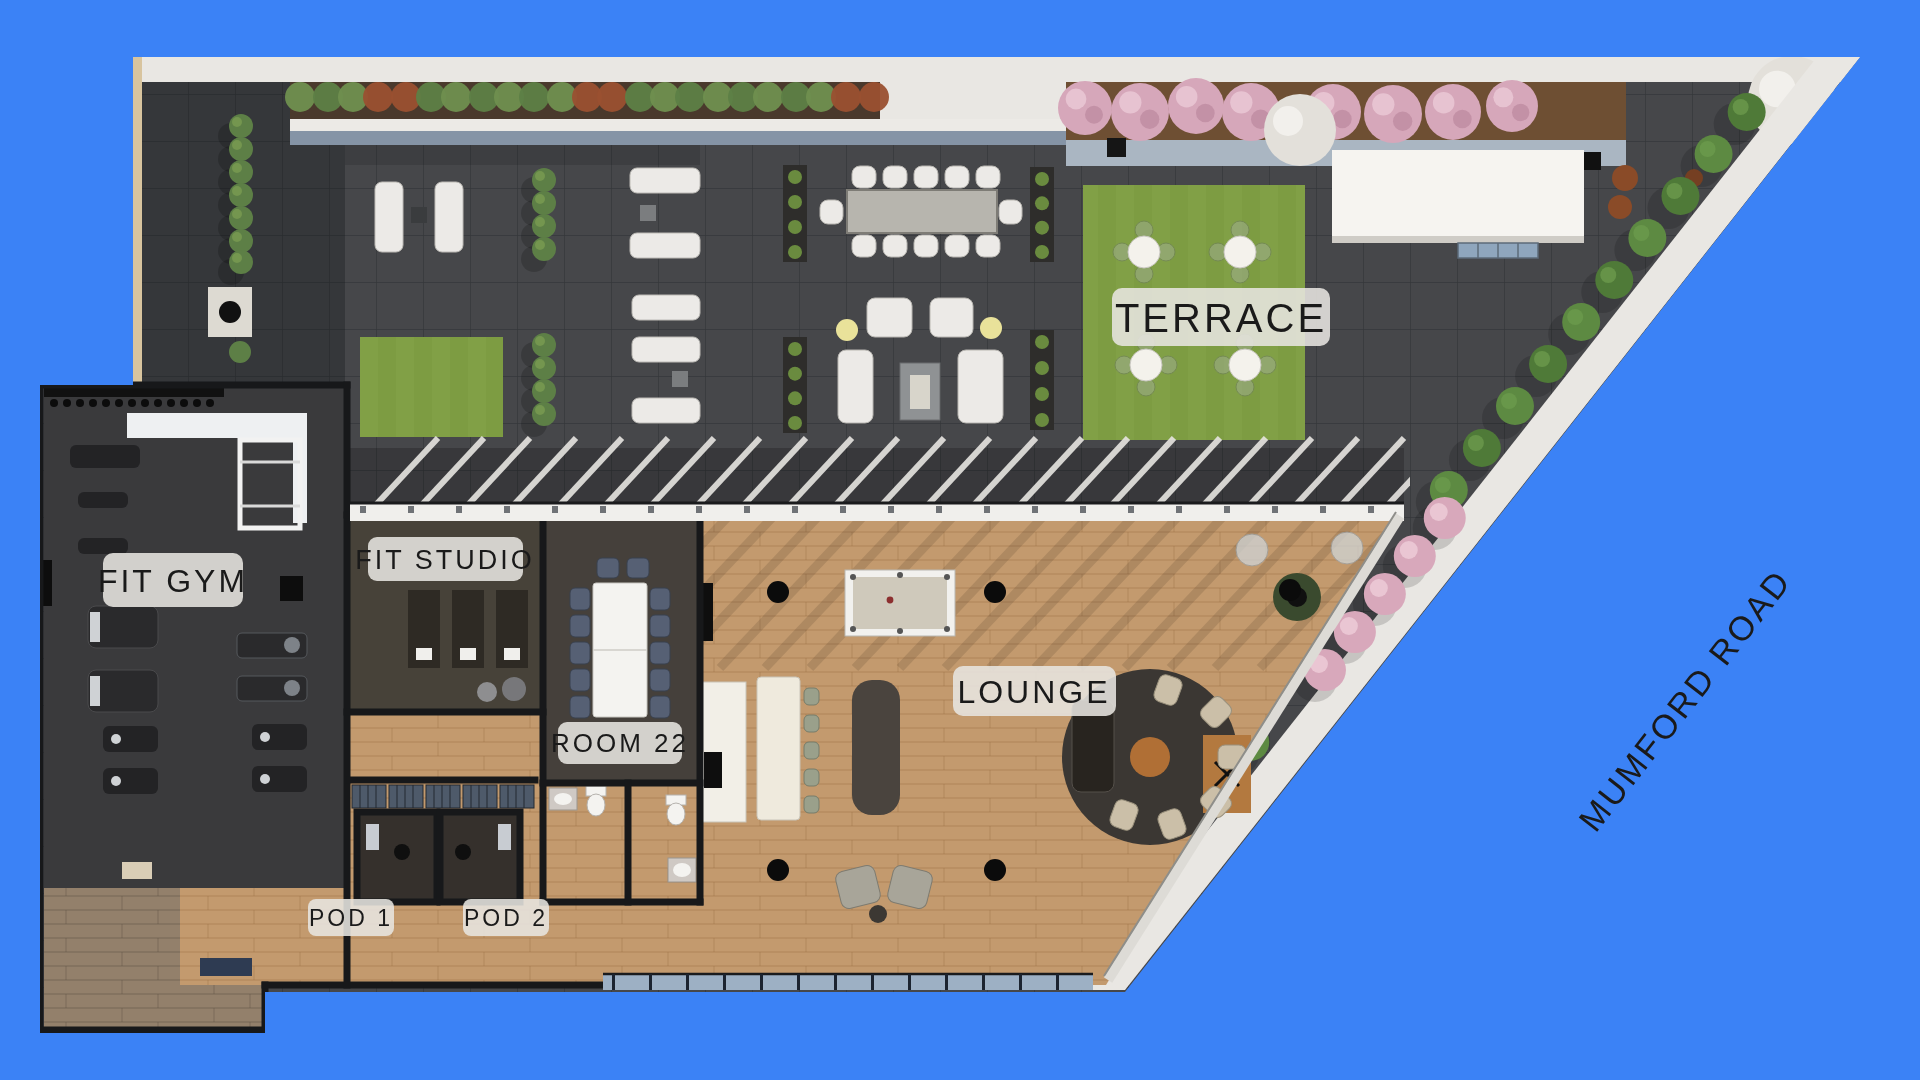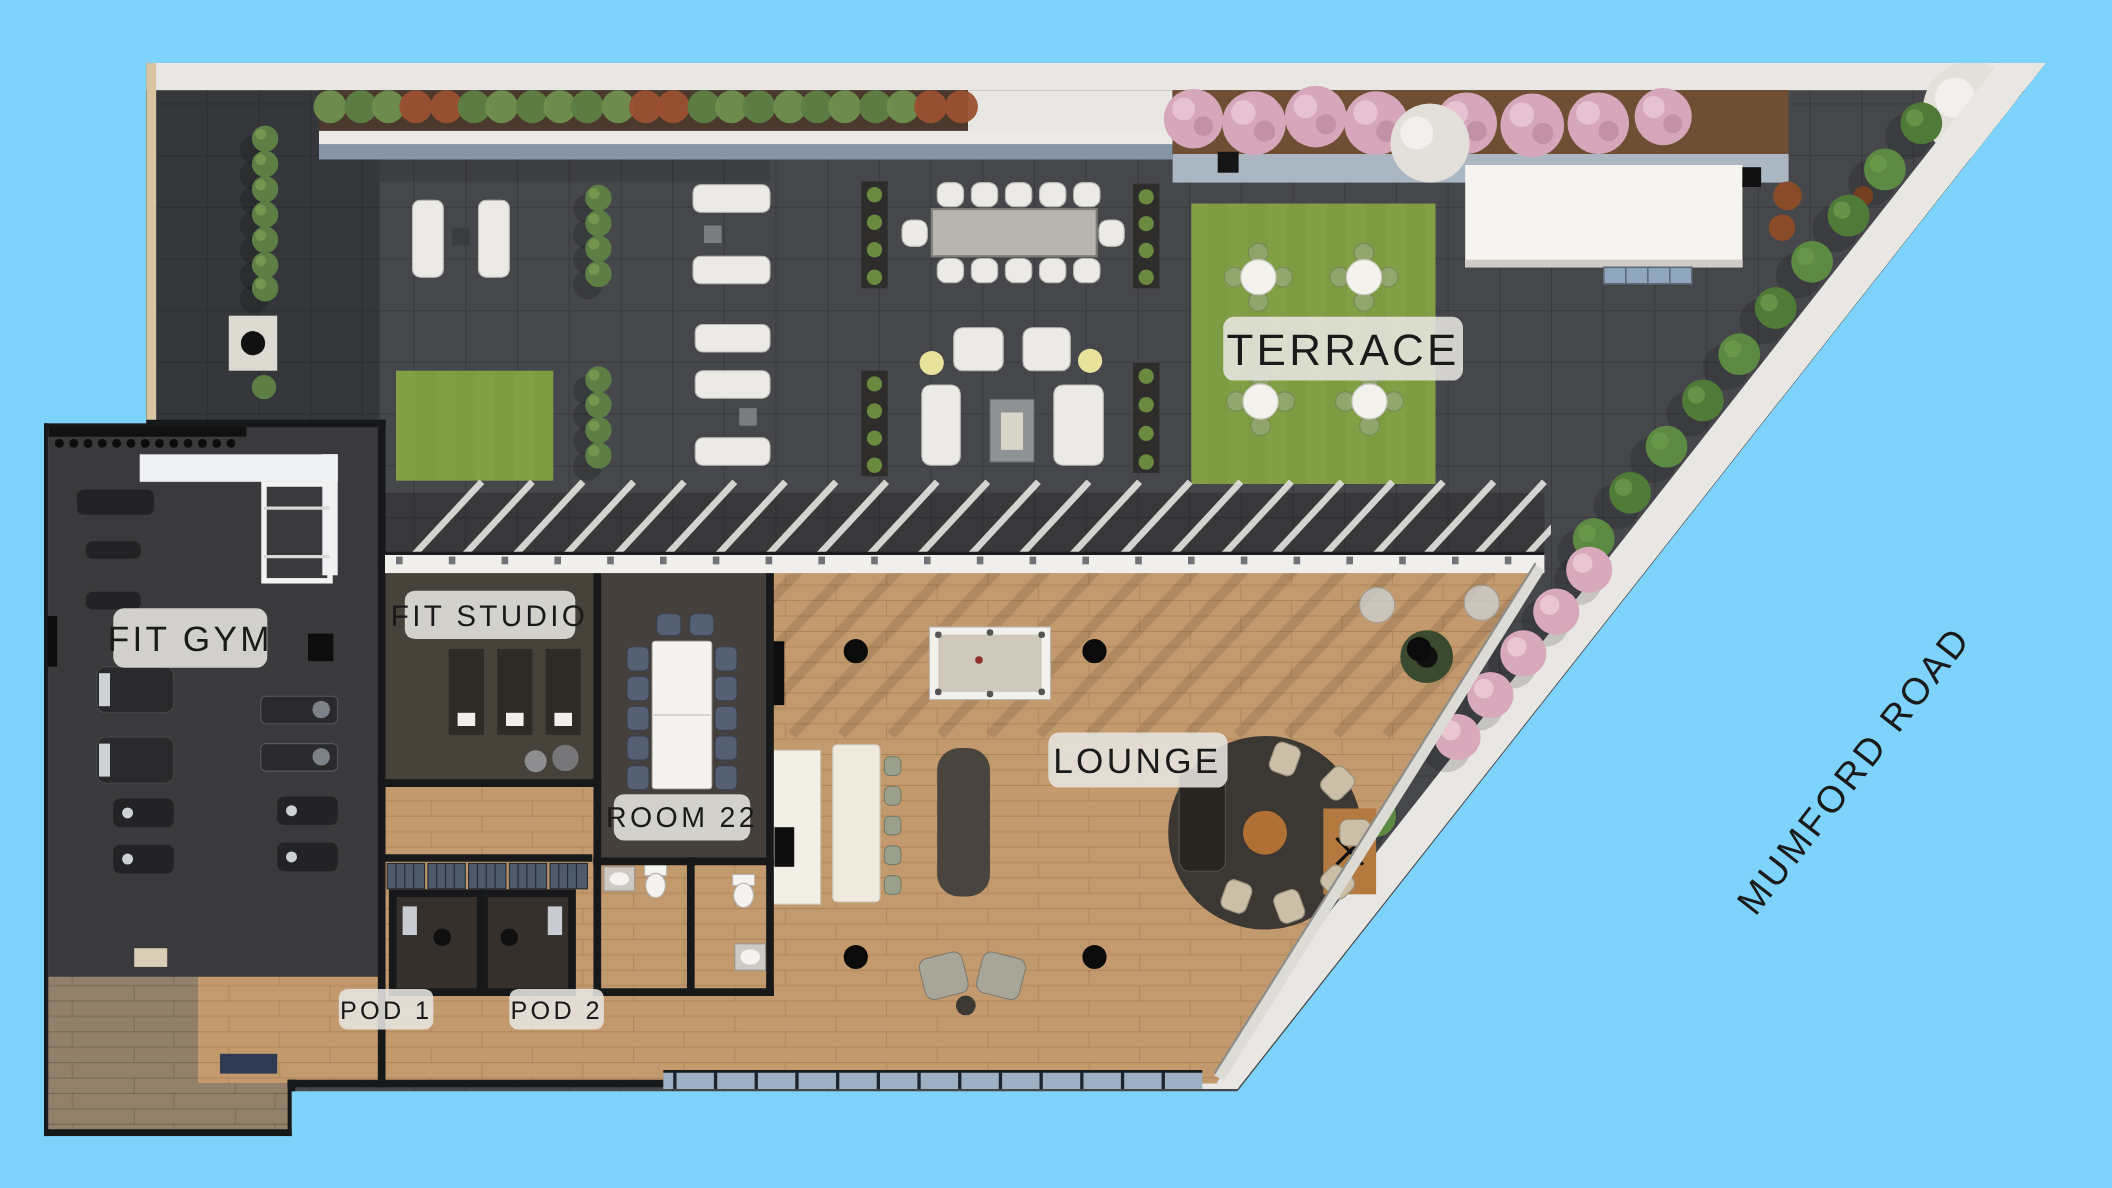--- a/index.html
+++ b/index.html
@@ -1,16 +1,16 @@
 <!DOCTYPE html>
 <html><head>
 <meta charset="utf-8">
 <style>
   html,body{margin:0;padding:0;background:#ffffff;}
-  .stage{position:relative;width:1920px;height:1080px;background:#7dd3fc;overflow:hidden;
+  .stage{position:relative;width:1920px;height:1080px;background:#3b82f6;overflow:hidden;
          font-family:"Liberation Sans", sans-serif;text-align:right;}
   svg{display:block;}
   text{font-family:"Liberation Sans", sans-serif;fill:#1a1a1a;}
   .pill{fill:#e7e5e0;fill-opacity:.88;}
   .area-label{letter-spacing:3px;}
 </style>
 </head>
 <body>
 
 <div class="stage">

